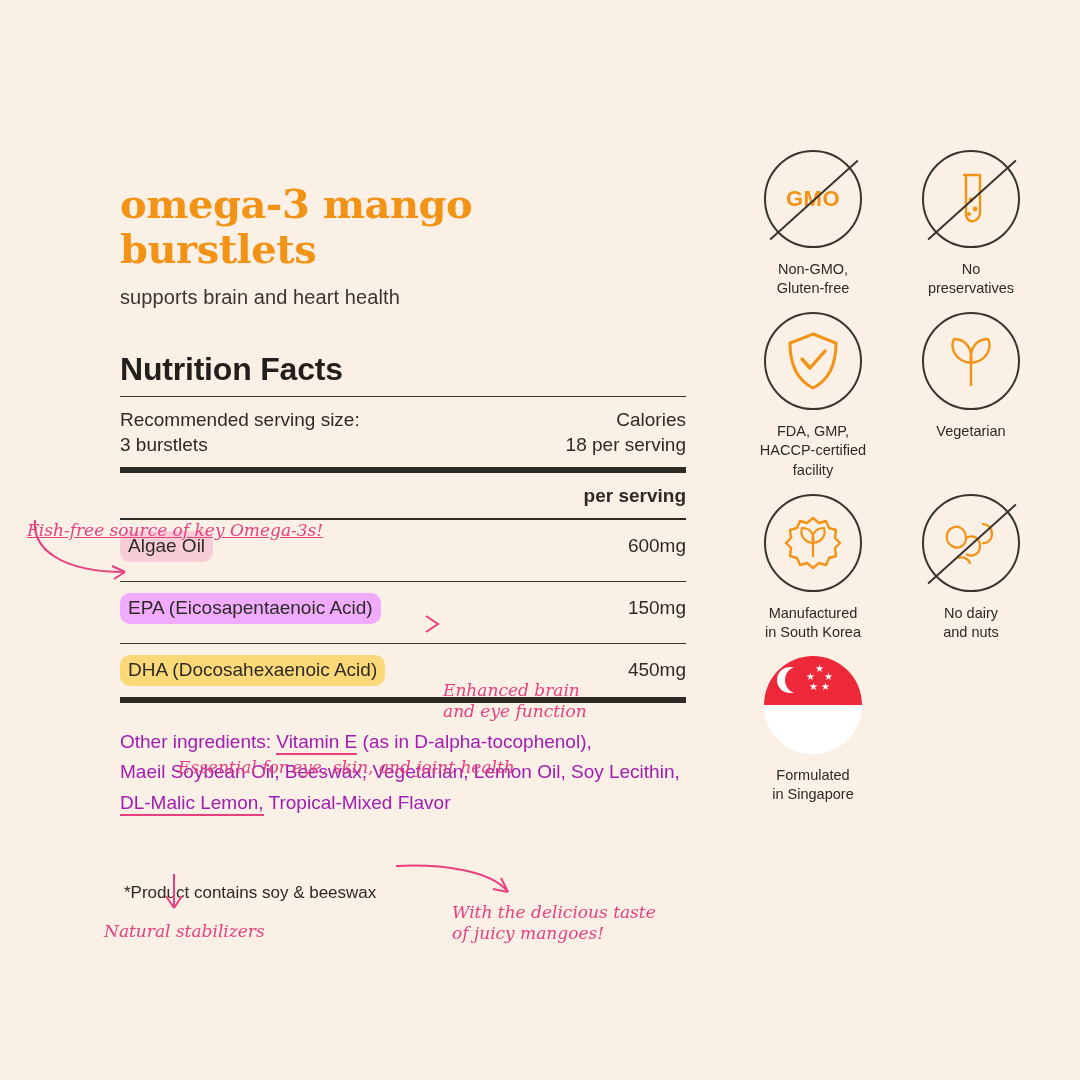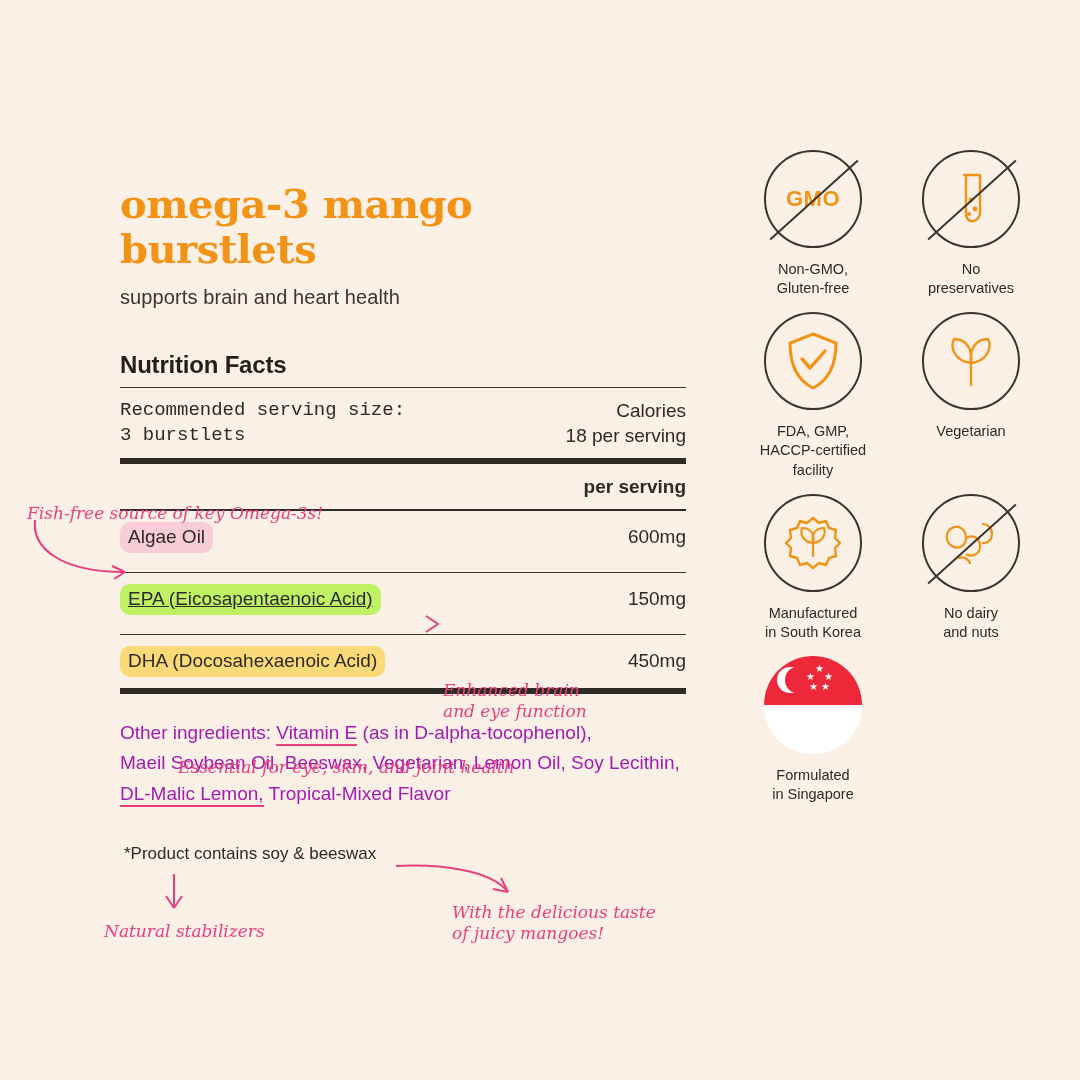--- a/index.html
+++ b/index.html
@@ -38,21 +38,21 @@
     margin: 0;
     max-width: 420px;
   }
   .subtitle {
     font-size: 20px;
     color: #3a352f;
     margin-top: 14px;
     letter-spacing: 0.1px;
   }
   .nf-title {
-    font-size: 24px;
+    font-size: 32px;
     font-weight: bold;
     margin-top: 42px;
     color: #221f1c;
     letter-spacing: -0.2px;
   }
 
   .rule-thin {
     height: 1px;
     background: #3a352f;
     width: 566px;
@@ -72,55 +72,55 @@
   .row {
     display: flex;
     justify-content: space-between;
     align-items: flex-start;
     width: 566px;
     font-size: 19px;
     line-height: 1.35;
     padding: 10px 0 9px 0;
     color: #2e2a26;
   }
-  .row .left-cell { white-space: pre-line; font-family: Liberation Mono, monospace; }
+  .row .left-cell { white-space: pre-line; }
   .row .right-cell { text-align: right; white-space: pre-line; }
   .bold { font-weight: bold; }
 
   .ing-row {
     display: flex;
     justify-content: space-between;
     align-items: center;
     width: 566px;
     font-size: 19px;
     padding: 11px 0 11px 0;
   }
   .hl {
     display: inline-block;
     padding: 4px 8px 5px 8px;
     border-radius: 10px;
   }
   .hl-pink { background: #f9cdd8; }
-  .hl-orange { background: #bef264; text-decoration: underline; }
+  .hl-orange { background: #f0abfc; }
   .hl-yellow { background: #fbd979; }
 
   .other-ing {
     width: 570px;
     font-size: 19px;
     line-height: 1.62;
     margin-top: 24px;
     color: #a21caf;
   }
   .u-pink {
     border-bottom: 2px solid #e8407f;
     padding-bottom: 1px;
   }
   .footnote {
     font-size: 17px;
-    margin-top: 34px;
+    margin-top: 64px;
     margin-left: 4px;
     color: #2e2a26;
   }
 
   
   .hand {
     position: absolute;
     font-family: "DejaVu Serif", serif;
     font-style: italic;
     color: #e8407f;
@@ -283,21 +283,21 @@
 
     <div class="other-ing">
       <span>Other ingredients: </span><span class="u-pink">Vitamin E</span><span> (as in D-alpha-tocophenol),</span><br>
       <span>Maeil Soybean Oil, Beeswax, Vegetarian, Lemon Oil, Soy Lecithin,</span><br>
       <span class="u-pink">DL-Malic Lemon,</span><span> Tropical-Mixed Flavor</span>
     </div>
 
     <div class="footnote">*Product contains soy &amp; beeswax</div>
   </div>
 
-  <div class="hand" style="left:27px; top:503px;">Fish-free source of key Omega-3s!</div>
+  <div class="hand" style="left:27px; top:520px;text-decoration:underline;">Fish-free source of key Omega-3s!</div>
   <svg class="anno" style="left:30px; top:520px; width:130px; height:70px;">
     <path d="M5,0 C2,28 30,52 95,52" fill="none" stroke="#e8407f" stroke-width="2"></path>
     <path d="M95,52 L82,46 M95,52 L84,59" fill="none" stroke="#e8407f" stroke-width="2"></path>
   </svg>
 
   <svg class="anno" style="left:424px; top:614px; width:24px; height:22px;">
     <path d="M2,2 L14,10 L2,18" fill="none" stroke="#e8407f" stroke-width="2"></path>
   </svg>
 
   <div class="hand" style="left:443px; top:680px;">Enhanced brain

